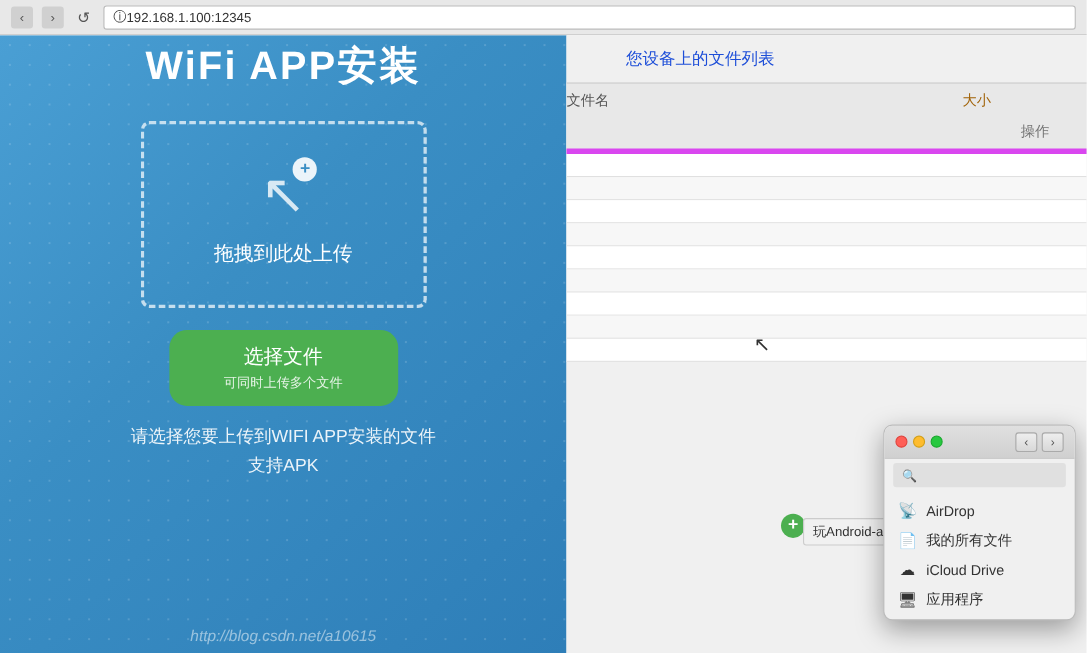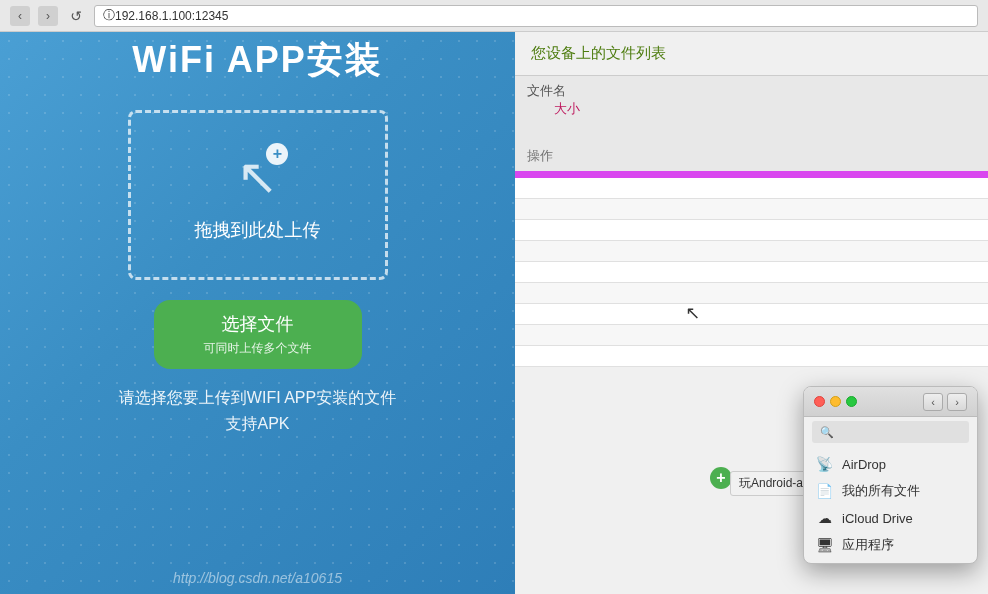--- a/index.html
+++ b/index.html
@@ -166,43 +166,43 @@
       flex: 1;
       background: #f0f0f0;
       display: flex;
       flex-direction: column;
       position: relative;
     }
 
     .right-panel-title {
       padding: 12px 16px;
       font-size: 15px;
-      color: #4d7c0f;
+      color: #1d4ed8;
       background: #f0f0f0;
+      margin-left: 38px;
     }
 
     .file-table-header {
       display: flex;
       background: #e8e8e8;
       border-top: 1px solid #ccc;
-      border-bottom: 7px solid #d946ef;
-      padding: 6px 12px;
-      flex-direction: column;
+      border-bottom: 5px solid #d946ef;
+      padding: 6px 0;
     }
 
     .col-name {
       flex: 1;
       font-size: 13px;
       color: #555;
     }
 
     .col-size {
       width: 80px;
       font-size: 13px;
-      color: #be185d;
+      color: #a16207;
       text-align: center;
     }
 
     .col-action {
       width: 60px;
       font-size: 13px;
       color: #737373;
       margin-top: 29px;
     }
 

